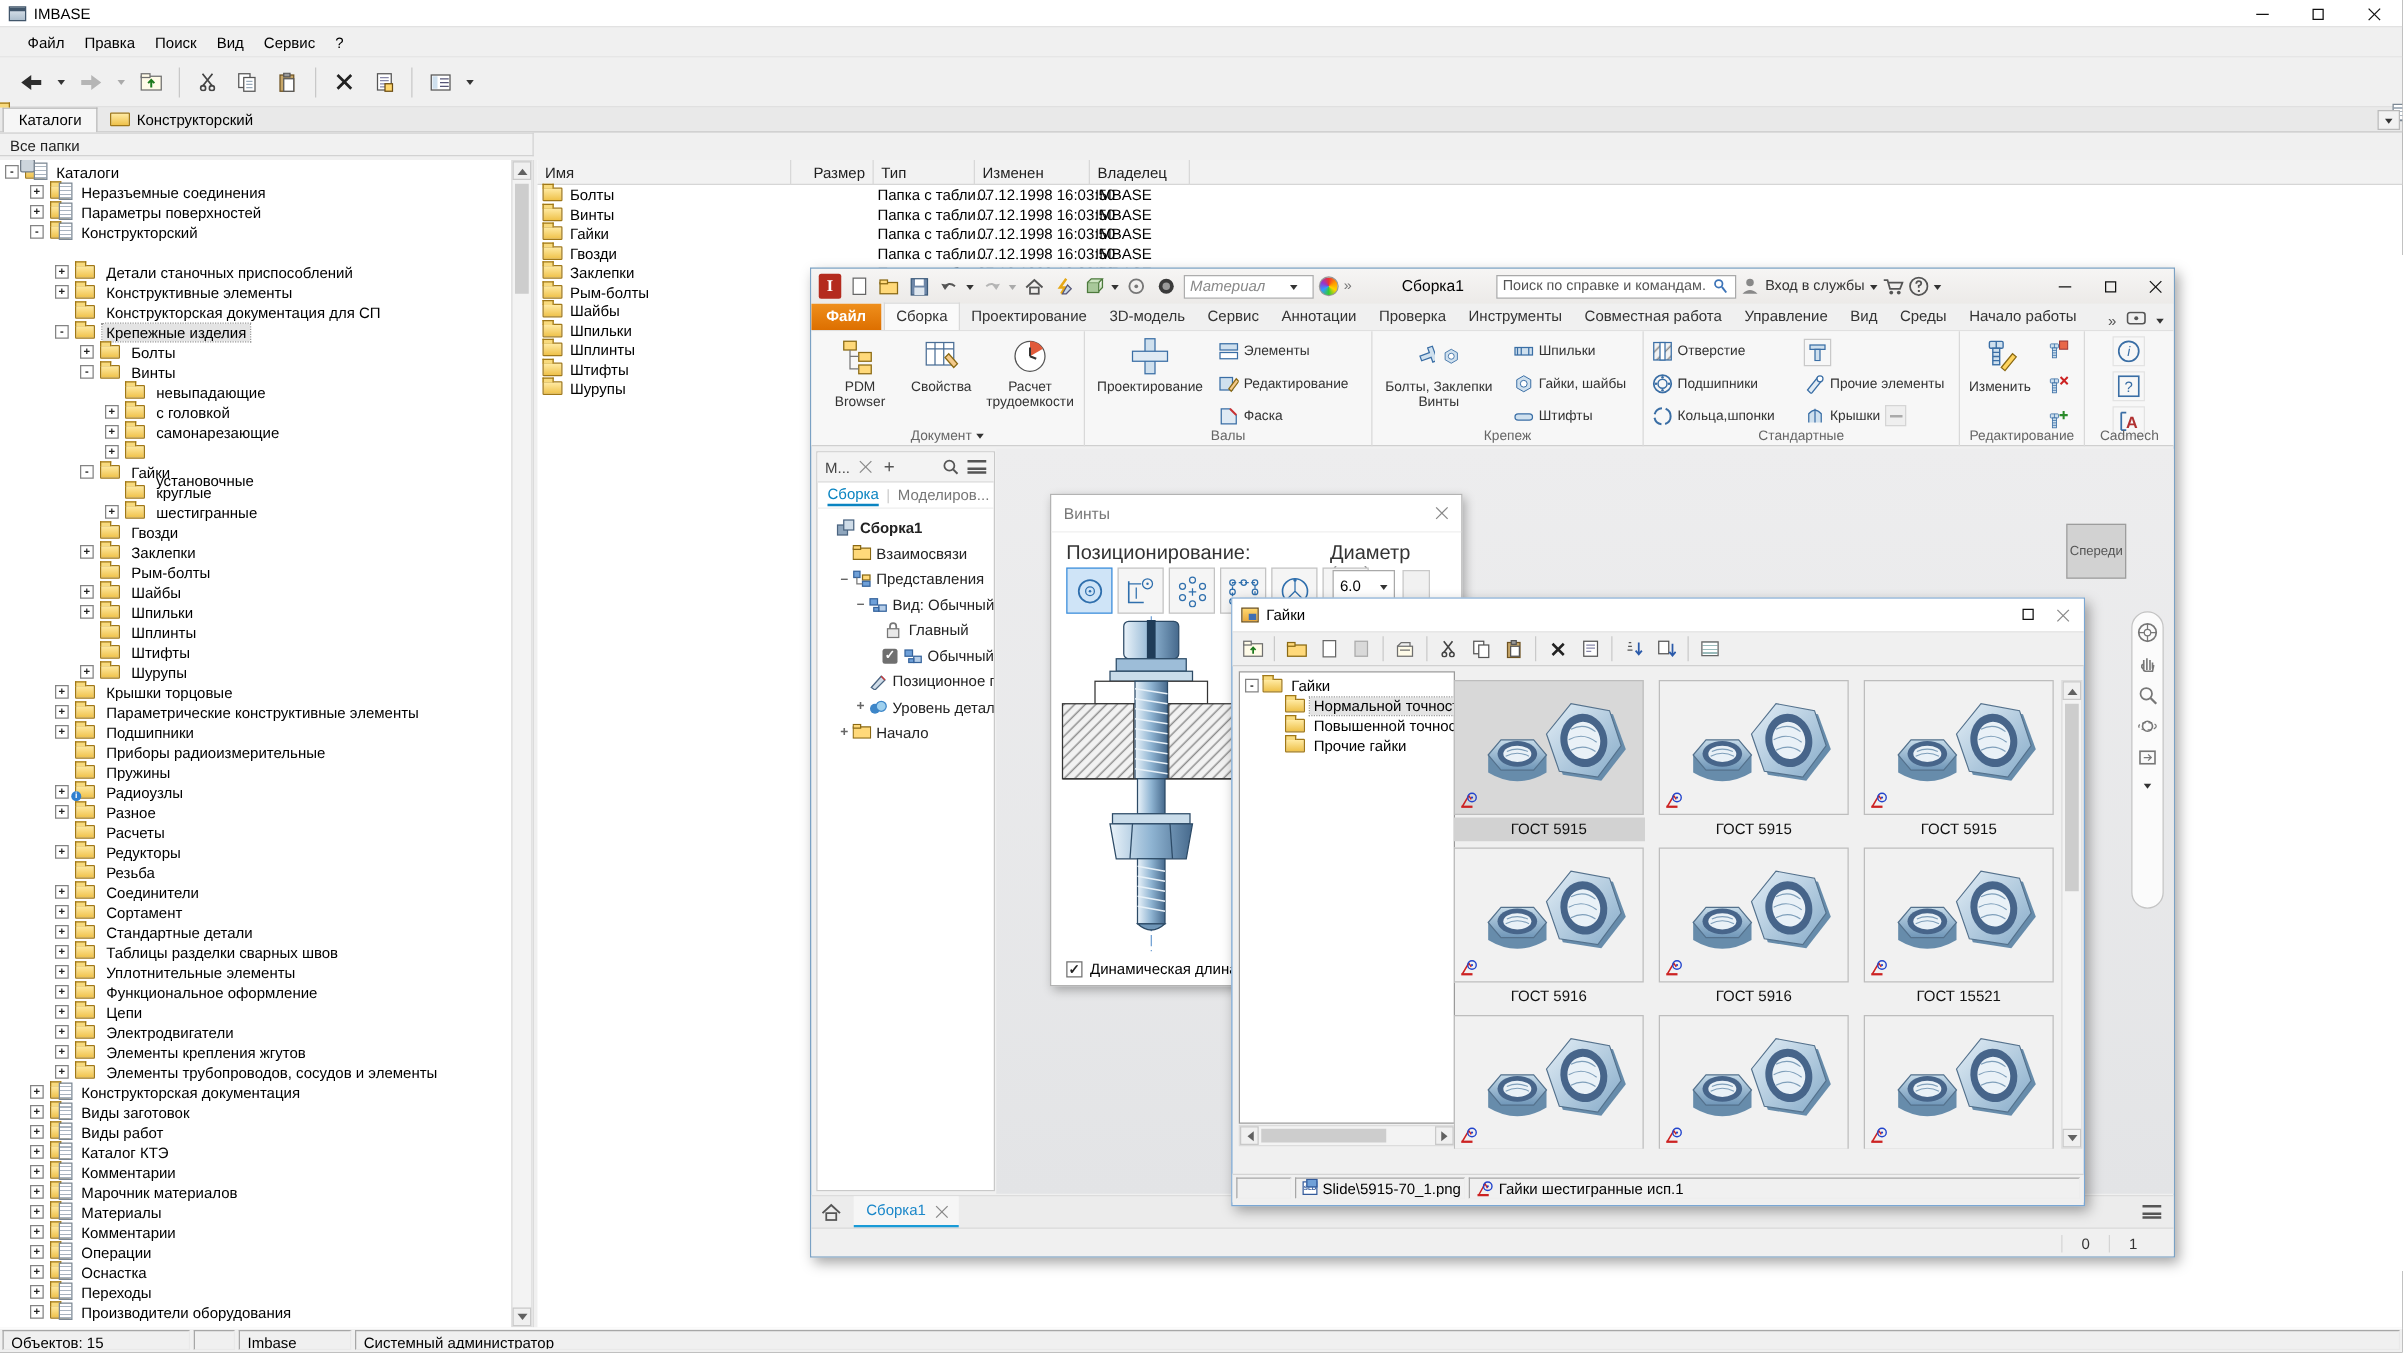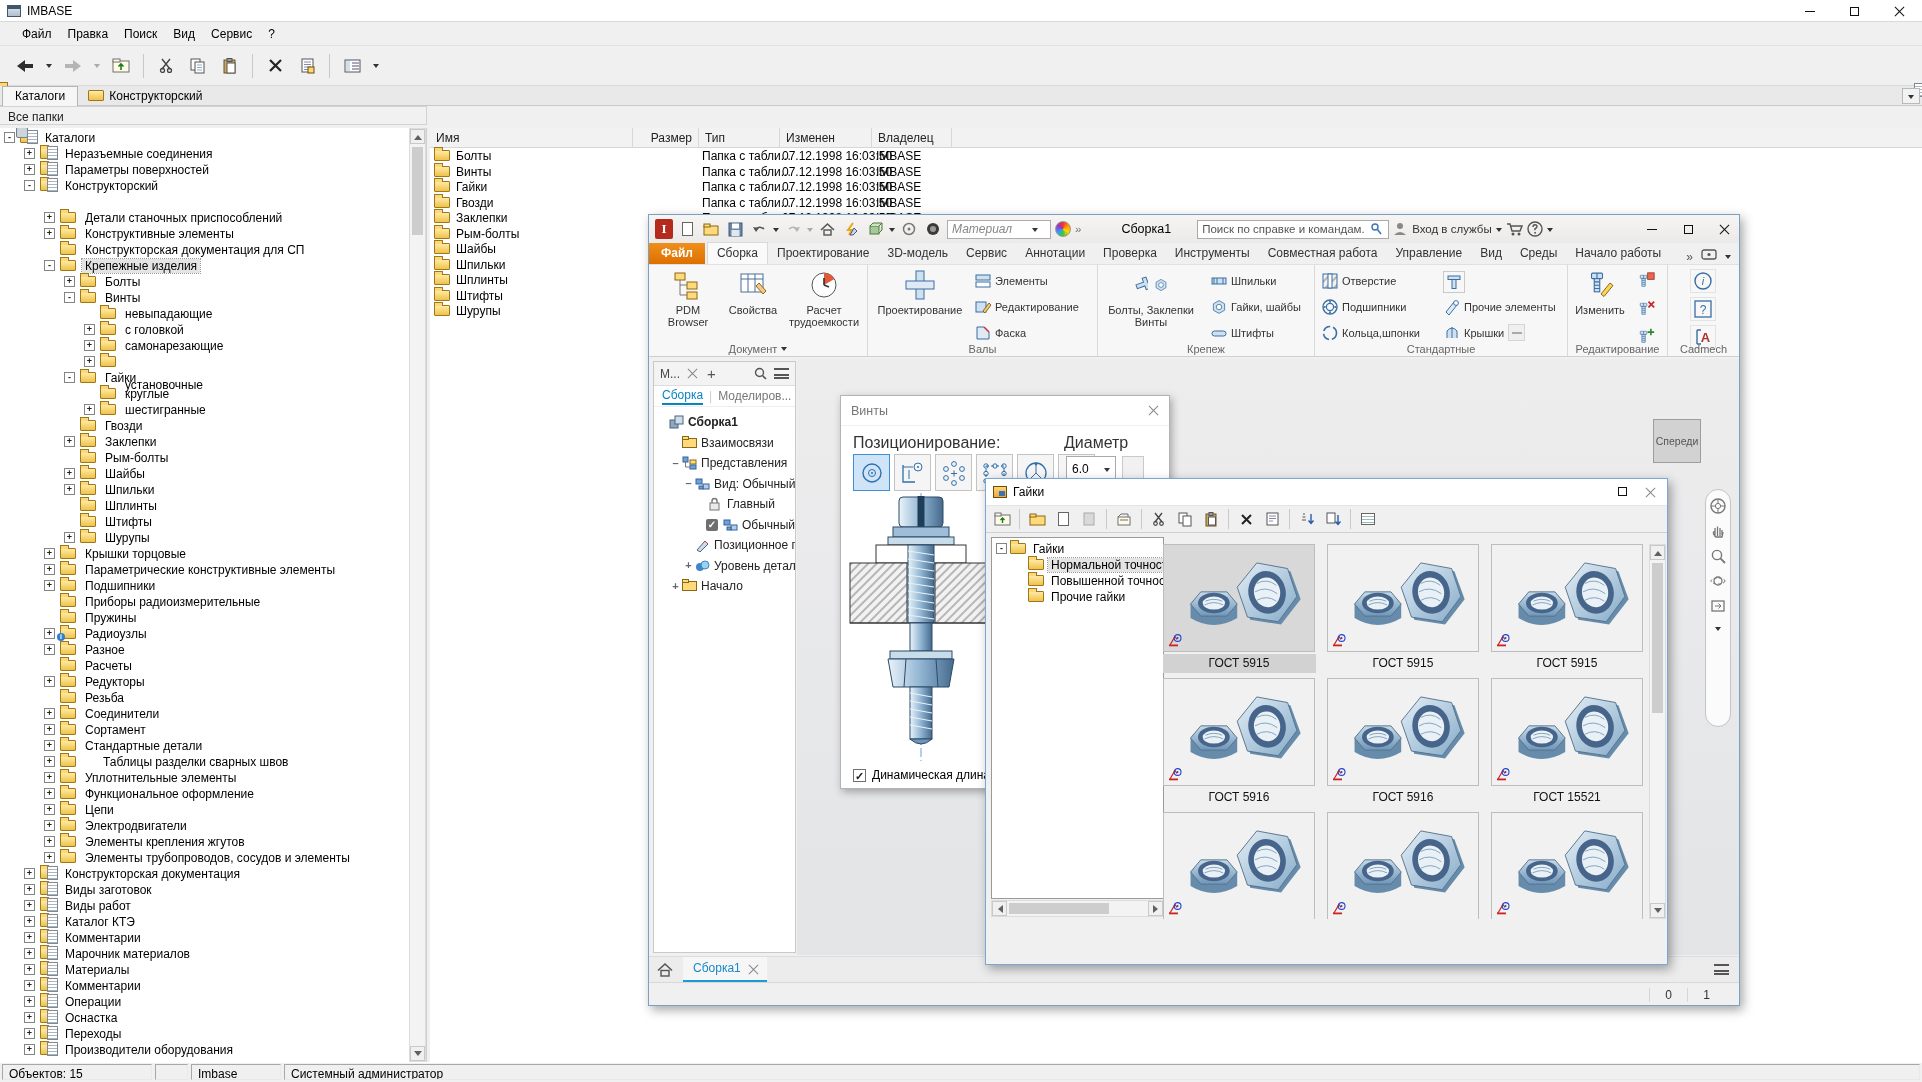--- a/index.html
+++ b/index.html
@@ -498,21 +498,21 @@
           <span class="tlabel" style="left: 82px;">Сортамент</span>
         </div>
         <div class="trow" style="top: 608px;">
           <span class="exp" style="left: 44px;">+</span>
           <span class="fi" style="left: 60px;"></span>
           <span class="tlabel" style="left: 82px;">Стандартные детали</span>
         </div>
         <div class="trow" style="top: 624px;">
           <span class="exp" style="left: 44px;">+</span>
           <span class="fi" style="left: 60px;"></span>
-          <span class="tlabel" style="left: 100px;">Таблицы разделки сварных швов</span>
+          <span class="tlabel" style="left: 82px;">Таблицы разделки сварных швов</span>
         </div>
         <div class="trow" style="top: 640px;">
           <span class="exp" style="left: 44px;">+</span>
           <span class="fi" style="left: 60px;"></span>
           <span class="tlabel" style="left: 82px;">Уплотнительные элементы</span>
         </div>
         <div class="trow" style="top: 656px;">
           <span class="exp" style="left: 44px;">+</span>
           <span class="fi" style="left: 60px;"></span>
           <span class="tlabel" style="left: 82px;">Функциональное оформление</span>
@@ -1563,15 +1563,31 @@
       </div>
   <div class="sbv" id="gaiki-vsb">
     <div class="sb-b" style="left:0;top:0">
           <span class="tri up"></span>
         </div>
     <div class="sb-t" style="left:2px;top:18px;width:11px;height:150px"></div>
     <div class="sb-b" style="left:0;bottom:0">
           <span class="tri dn"></span>
         </div>
   </div>
+  <div id="gaiki-status">
+    <div class="gst" style="width:44px"></div>
+    <div class="gst" style="width:136px">
+      <span class="sldico">SLD</span>
+      <span>Slide\5915-70_1.png</span>
+    </div>
+    <div class="gst" style="flex:1">
+      <svg width="14" height="14">
+            <path d="M2 12 L7 3 L9 6.5" stroke="#cc2222" fill="none" stroke-width="1.2"></path>
+            <rect x="1" y="11.2" width="9" height="1.8" fill="#cc2222"></rect>
+            <circle cx="9.2" cy="5" r="3.4" fill="none" stroke="#2244cc" stroke-width="1.1"></circle>
+            <circle cx="9.2" cy="5" r="0.9" fill="#2244cc"></circle>
+          </svg>
+      <span>Гайки шестигранные исп.1</span>
+    </div>
+  </div>
 </div>
 
 </div>
 
 </body></html>

